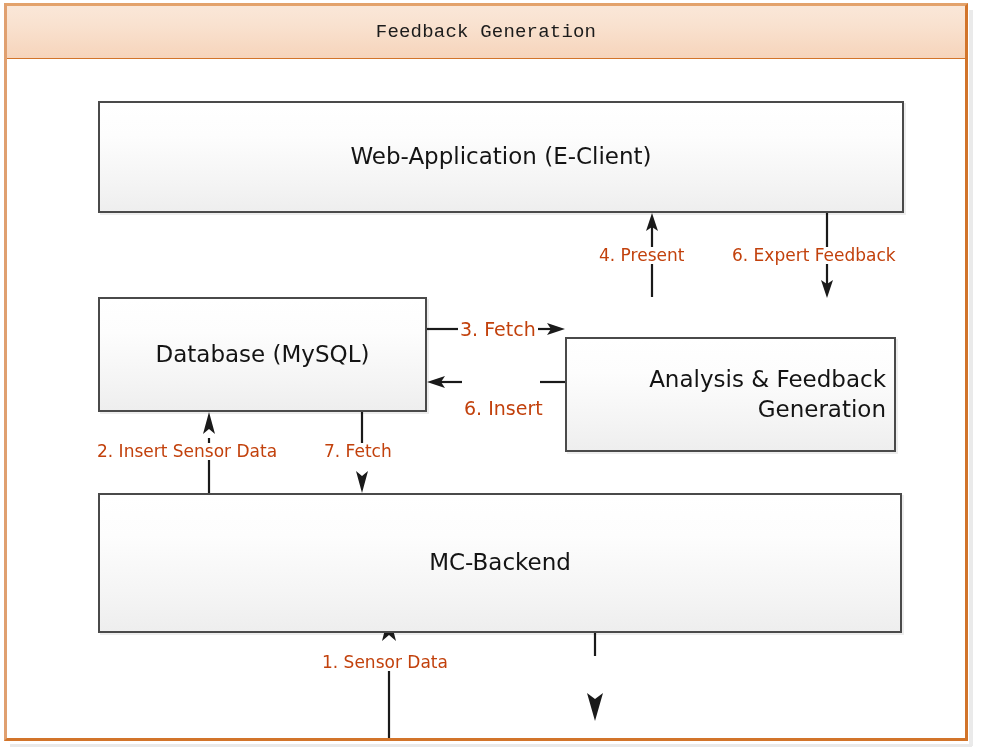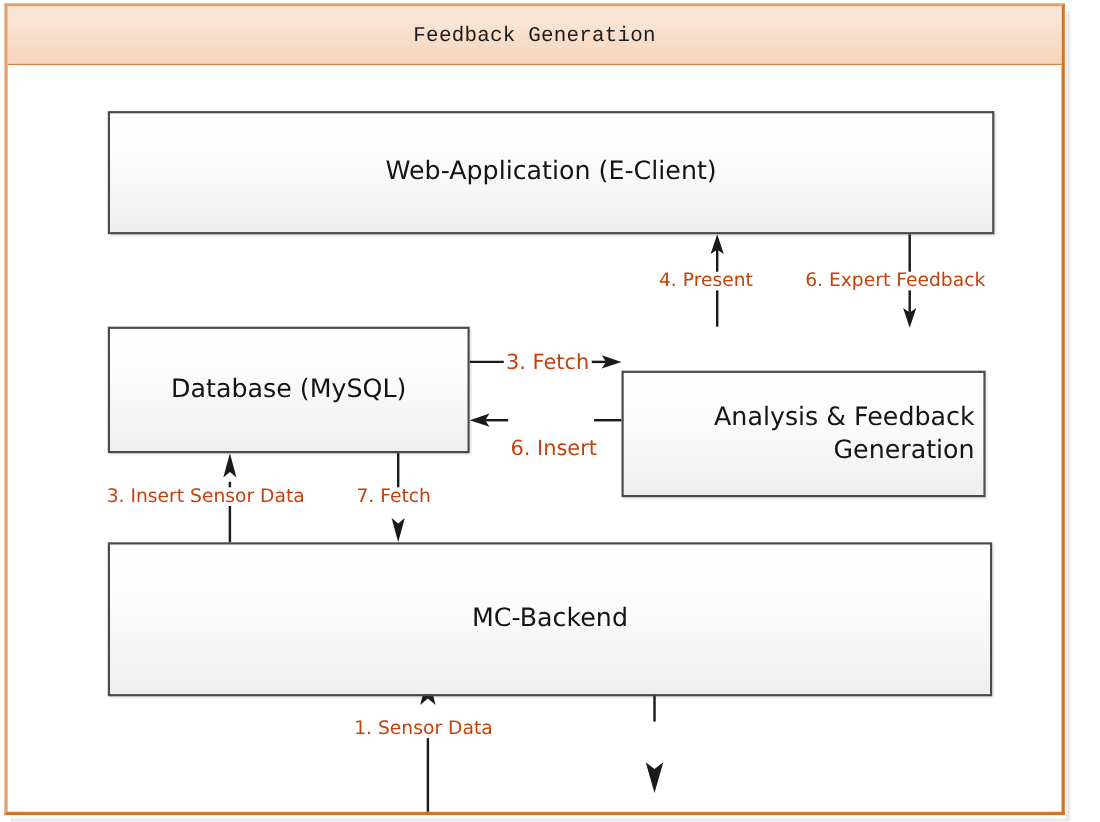--- a/index.html
+++ b/index.html
@@ -210,21 +210,21 @@
       </div>
 
       <span class="edge-label" style="left:590px; top:188px;">4. Present</span>
 
       <span class="edge-label" style="left:723px; top:188px;">6. Expert Feedback</span>
 
       <span class="edge-label small" style="left:451px; top:261px;">3. Fetch</span>
 
       <span class="edge-label small" style="left:455px; top:314px;margin-top:26px;">6. Insert</span>
 
-      <span class="edge-label" style="left:88px; top:384px;">3. Insert Sensor Data</span>
+      <span class="edge-label" style="left:88px; top:384px;">2. Insert Sensor Data</span>
 
       <span class="edge-label" style="left:315px; top:384px;">7. Fetch</span>
 
       <span class="edge-label" style="left:313px; top:595px;text-align:right;">1. Sensor Data</span>
 
 
     </div>
   </div>
 </div>
 

